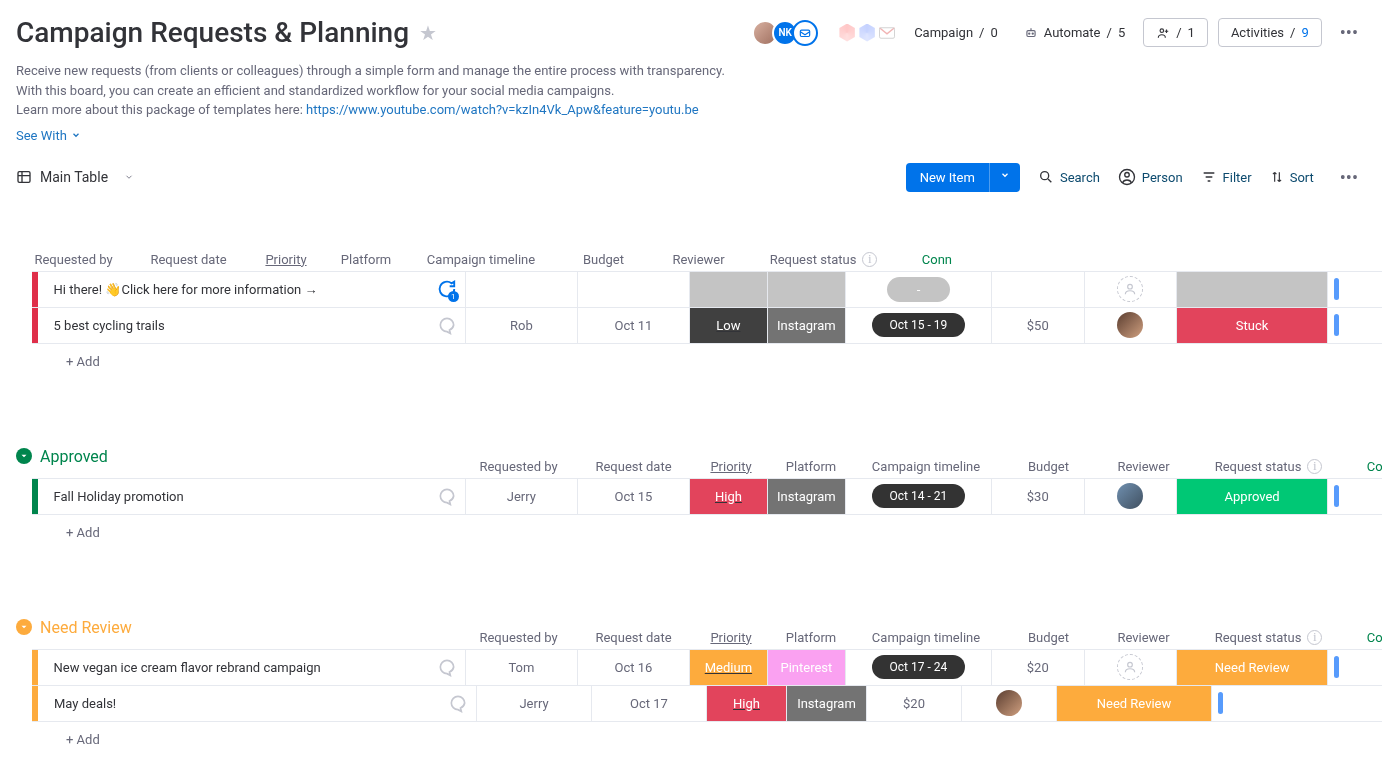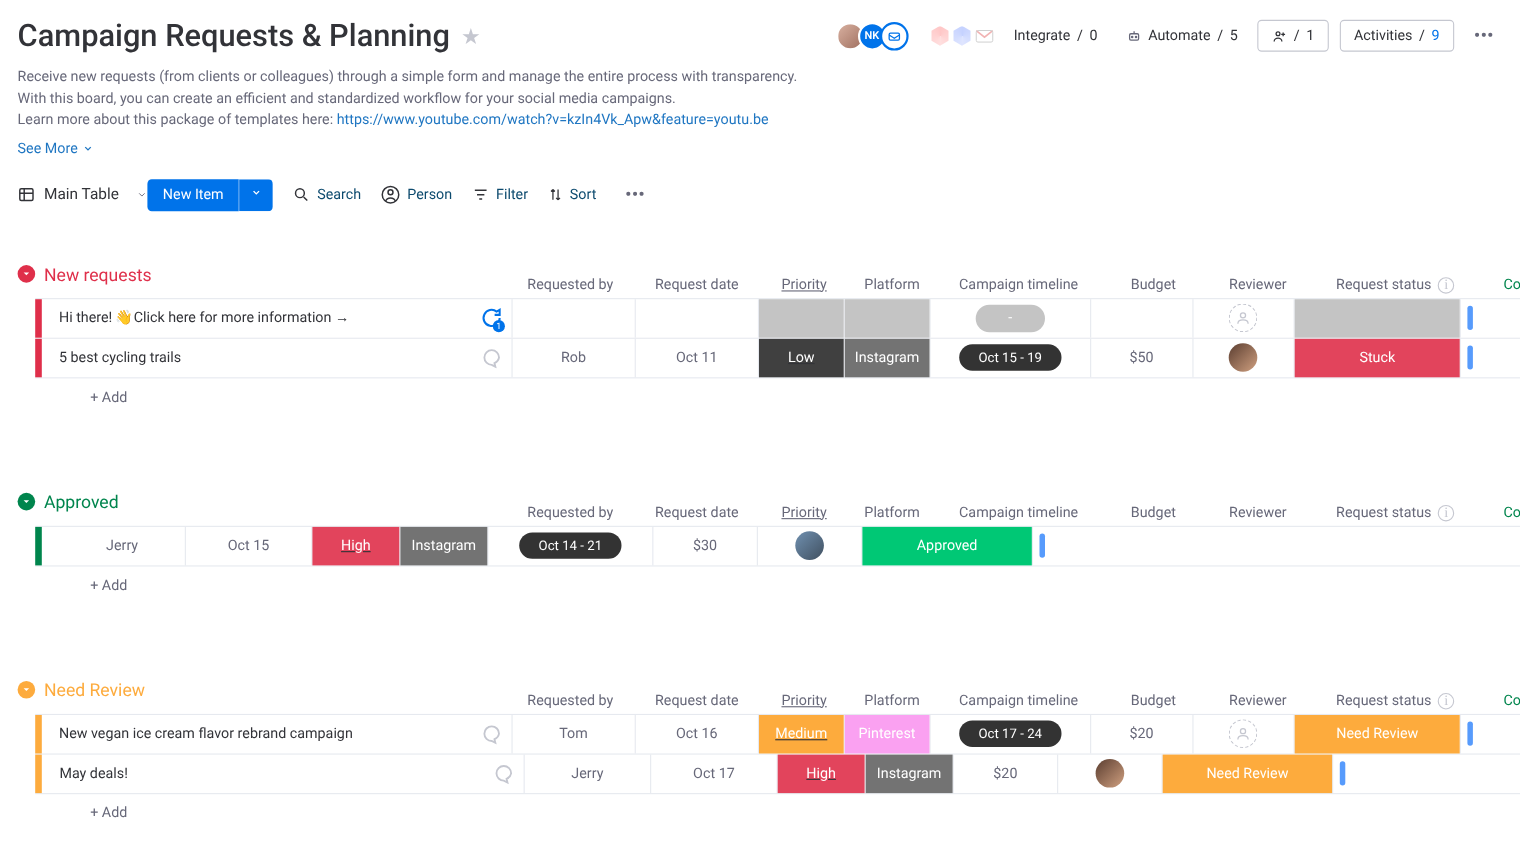--- a/index.html
+++ b/index.html
@@ -21,21 +21,21 @@
 .hex-blue { background: conic-gradient(from 0deg, #7090ff, #b0c0ff, #7090ff); clip-path: polygon(50% 0%, 93% 25%, 93% 75%, 50% 100%, 7% 75%, 7% 25%); }
 .gmail-icon { width: 18px; height: 18px; display: inline-flex; align-items: center; justify-content: center; }
 .txt-btn { display: inline-flex; align-items: center; gap: 6px; padding: 5px 8px; color: #323338; cursor: pointer; font-size: 13px; }
 .pill-btn { display: inline-flex; align-items: center; gap: 6px; padding: 6px 12px; border: 1px solid #c5c7d0; border-radius: 4px; font-size: 13px; cursor: pointer; }
 .blue-num { color: #0073ea; }
 .dots-btn { font-size: 18px; color: #676879; cursor: pointer; padding: 4px 8px; }
 .desc { margin-top: 12px; font-size: 13px; color: #676879; line-height: 1.5; }
 .desc a { color: #1f76c2; text-decoration: none; }
 .see-more { color: #1f76c2; font-size: 13px; cursor: pointer; margin-top: 8px; display: inline-flex; align-items: center; gap: 4px; }
 
-.toolbar { display: flex; align-items: center; margin-top: 20px; }
+.toolbar { display: flex; align-items: center; justify-content: space-between; margin-top: 20px; padding-right: 16px; }
 .tb-left { display: flex; align-items: center; gap: 12px; }
 .view-btn { display: inline-flex; align-items: center; gap: 8px; font-size: 14px; cursor: pointer; }
 .tb-right { display: flex; align-items: center; gap: 18px; }
 .new-item-btn { background: #0073ea; color: #fff; border-radius: 4px 0 0 4px; padding: 7px 14px; font-size: 13px; cursor: pointer; }
 .new-item-chev { background: #0073ea; color: #fff; border-radius: 0 4px 4px 0; padding: 7px 10px; border-left: 1px solid rgba(255,255,255,0.3); cursor: pointer; }
 .new-item-wrap { display: flex; }
 .tb-item { display: inline-flex; align-items: center; gap: 6px; font-size: 13px; color: #0c4a6e; cursor: pointer; }
 
 .group { margin-top: 60px; }
 .group:first-of-type { margin-top: 40px; }
@@ -78,21 +78,21 @@
 .status-approved { background: #00c875; }
 .status-needreview { background: #fdab3d; }
 .conn-cell { display: flex; align-items: center; padding-left: 6px; }
 .conn-bar-fill { width: 5px; height: 22px; background: #579bfc; border-radius: 3px; }
 .reviewer-av { width: 26px; height: 26px; border-radius: 50%; background: #ccc; display: inline-flex; align-items: center; justify-content: center; }
 .reviewer-blank { border: 1.5px dashed #c5c7d0; background: #fff; }
 .reviewer-photo1 { background: linear-gradient(135deg, #5a3d30, #d0a080); }
 .reviewer-photo2 { background: linear-gradient(135deg, #7090b0, #405060); }
 .add-row { display: flex; align-items: center; height: 36px; border-top: 1px solid #e6e9ef; }
 .add-bar { width: 6px; opacity: 0.5; }
-.add-text { margin-left: 44px; color: #676879; font-size: 13px; }
+.add-text { margin-left: 28px; color: #676879; font-size: 13px; }
 
 .info-ic { color: #c5c7d0; font-size: 13px; border: 1.3px solid #c5c7d0; border-radius: 50%; width: 15px; height: 15px; display: inline-flex; align-items: center; justify-content: center; font-style: normal; font-family: serif; }
 
 svg { display: block; }
 </style>
 </head>
 <body>
 
 <div class="header">
   <div class="title-row">
@@ -115,21 +115,21 @@
         <span class="hex hex-red"></span>
         <span class="hex hex-blue"></span>
         <span class="gmail-icon">
           <svg width="18" height="14" viewBox="0 0 24 18" fill="none">
               <path d="M2 2 L12 10 L22 2" stroke="#d44" stroke-width="2"></path>
               <rect x="2" y="2" width="20" height="14" rx="2" stroke="#888" stroke-width="1.2" fill="none"></rect>
             </svg>
         </span>
       </div>
       <span class="txt-btn">
-        <span>Integrate</span> / <span>0</span>
+        <span>Campaign</span> / <span>0</span>
       </span>
       <span class="txt-btn">
         <svg width="14" height="14" viewBox="0 0 24 24" fill="none" stroke="#676879" stroke-width="2">
             <rect x="5" y="8" width="14" height="10" rx="2"></rect>
             <circle cx="9" cy="13" r="1"></circle>
             <circle cx="15" cy="13" r="1"></circle>
             <path d="M12 4 V8"></path>
           </svg>
         <span>Automate</span> / <span>5</span>
       </span>
@@ -146,21 +146,21 @@
       </span>
       <span class="dots-btn">•••</span>
     </div>
   </div>
   <div class="desc">
     <div>Receive new requests (from clients or colleagues) through a simple form and manage the entire process with transparency.</div>
     <div>With this board, you can create an efficient and standardized workflow for your social media campaigns.</div>
     <div><span>Learn more about this package of templates here: </span><a href="#">https://www.youtube.com/watch?v=kzIn4Vk_Apw&amp;feature=youtu.be</a></div>
   </div>
   <div class="see-more">
-    <span>See More</span>
+    <span>See With</span>
     <svg width="10" height="10" viewBox="0 0 24 24" fill="none" stroke="#1f76c2" stroke-width="3">
         <path d="M6 9l6 6 6-6"></path>
       </svg>
   </div>
 </div>
 
 <div class="toolbar">
   <div class="tb-left">
     <span class="view-btn">
       <svg width="16" height="16" viewBox="0 0 24 24" fill="none" stroke="#323338" stroke-width="2">
@@ -209,28 +209,20 @@
         </svg>
       <span>Sort</span>
     </span>
     <span class="dots-btn">•••</span>
   </div>
 </div>
 
 <div id="groups-container">
     <div class="group">
       <div class="group-header">
-    <div class="group-header-left">
-      <span class="collapse-ic" style="background:#df2f4a">
-        <svg width="10" height="10" viewBox="0 0 24 24" fill="#fff">
-              <path d="M6 9l6 6 6-6z"></path>
-            </svg>
-      </span>
-      <span class="group-title" style="color:#df2f4a">New requests</span>
-    </div>
     <div class="col-headers">
       <span class="col-head c-req-by">Requested by</span>
       <span class="col-head c-req-date">Request date</span>
       <span class="col-head c-priority">Priority</span>
       <span class="col-head c-platform">Platform</span>
       <span class="col-head c-timeline">Campaign timeline</span>
       <span class="col-head c-budget">Budget</span>
       <span class="col-head c-reviewer">Reviewer</span>
       <span class="col-head c-status">Request status<span class="info-ic">i</span></span>
       <span class="col-head c-conn">Conn</span>
@@ -331,20 +323,28 @@
       <span class="col-head c-timeline">Campaign timeline</span>
       <span class="col-head c-budget">Budget</span>
       <span class="col-head c-reviewer">Reviewer</span>
       <span class="col-head c-status">Request status<span class="info-ic">i</span></span>
       <span class="col-head c-conn">Conn</span>
     </div>
   </div>
       <div class="row" style="margin-left:16px">
       <span class="row-bar" style="background:#00854d"></span>
       <span class="row-left-pad"></span>
+      <div class="row-name-wrap">
+        <span class="row-name">Fall Holiday promotion</span>
+        <span class="chat-ic">
+    <svg width="20" height="20" viewBox="0 0 24 24" fill="none" stroke="#c5c7d0" stroke-width="2">
+              <path d="M20 12a8 8 0 10-16 0 8 8 0 008 8h0l4 2-1-4a8 8 0 005-6z"></path>
+            </svg>
+          </span>
+      </div>
       <span class="cell c-req-by cell-text">Jerry</span>
       <span class="cell c-req-date cell-text">Oct 15</span>
       <span class="cell c-priority">
           <span class="pill-status pill-high">High</span>
         </span>
       <span class="cell c-platform">
           <span class="pill-status pill-instagram">Instagram</span>
         </span>
       <span class="cell c-timeline">
           <span class="timeline-pill">Oct 14 - 21</span>

